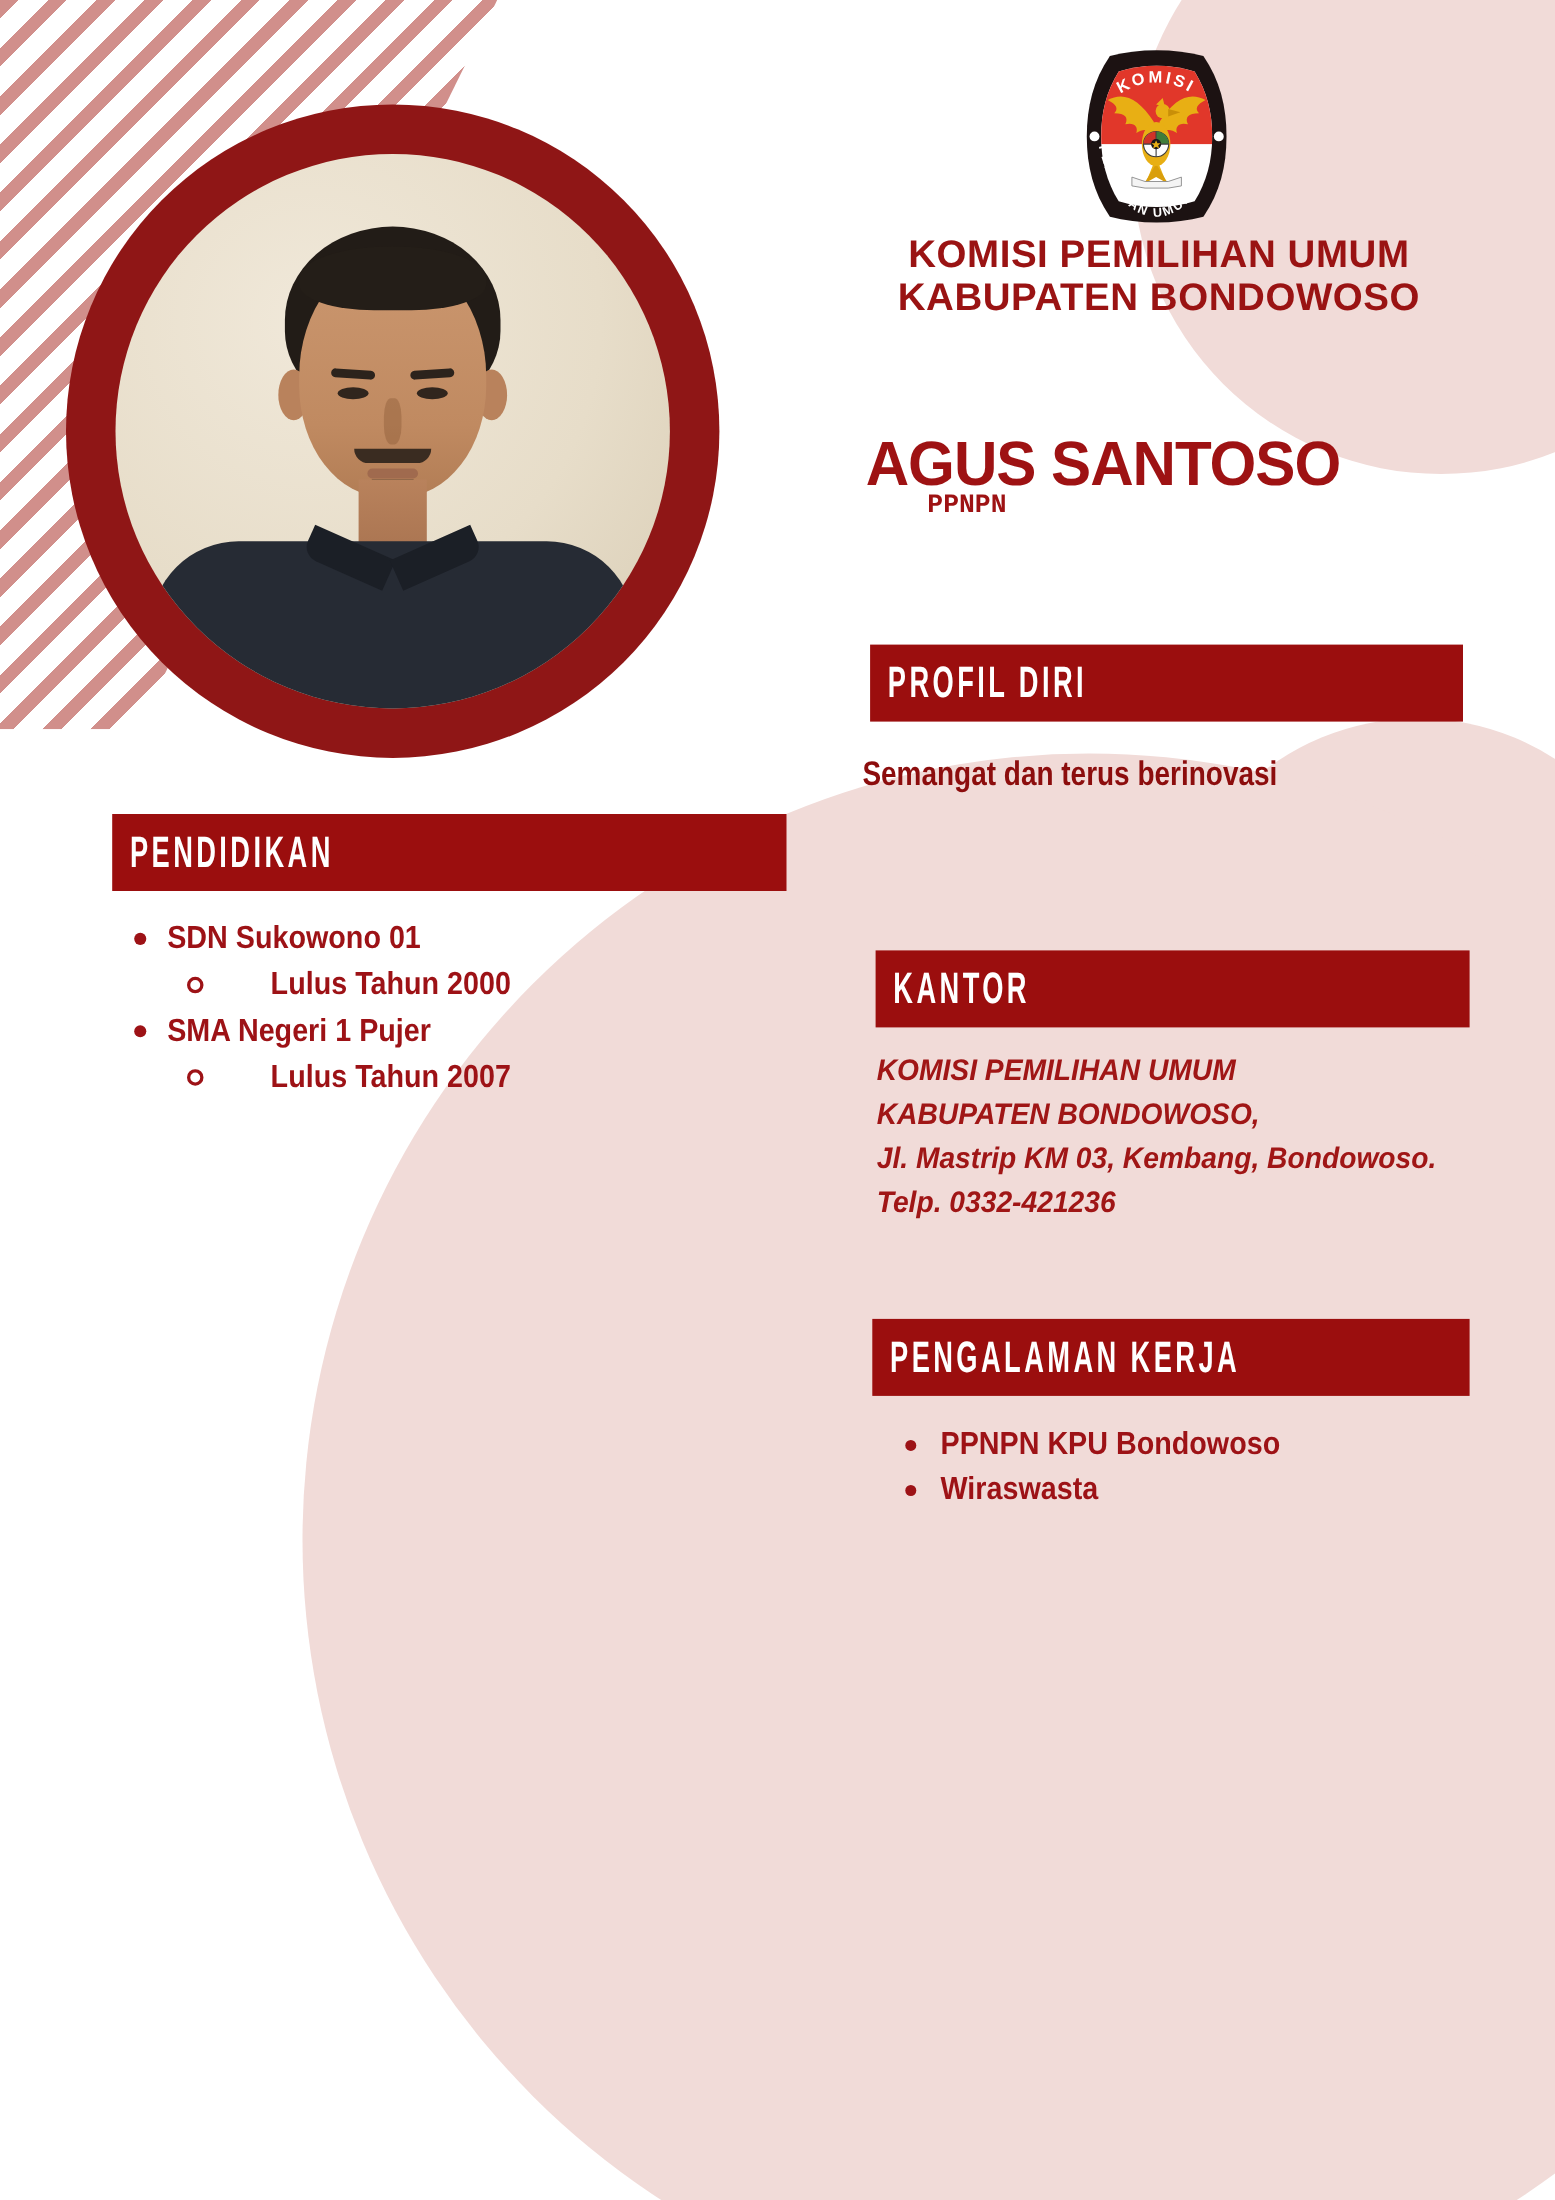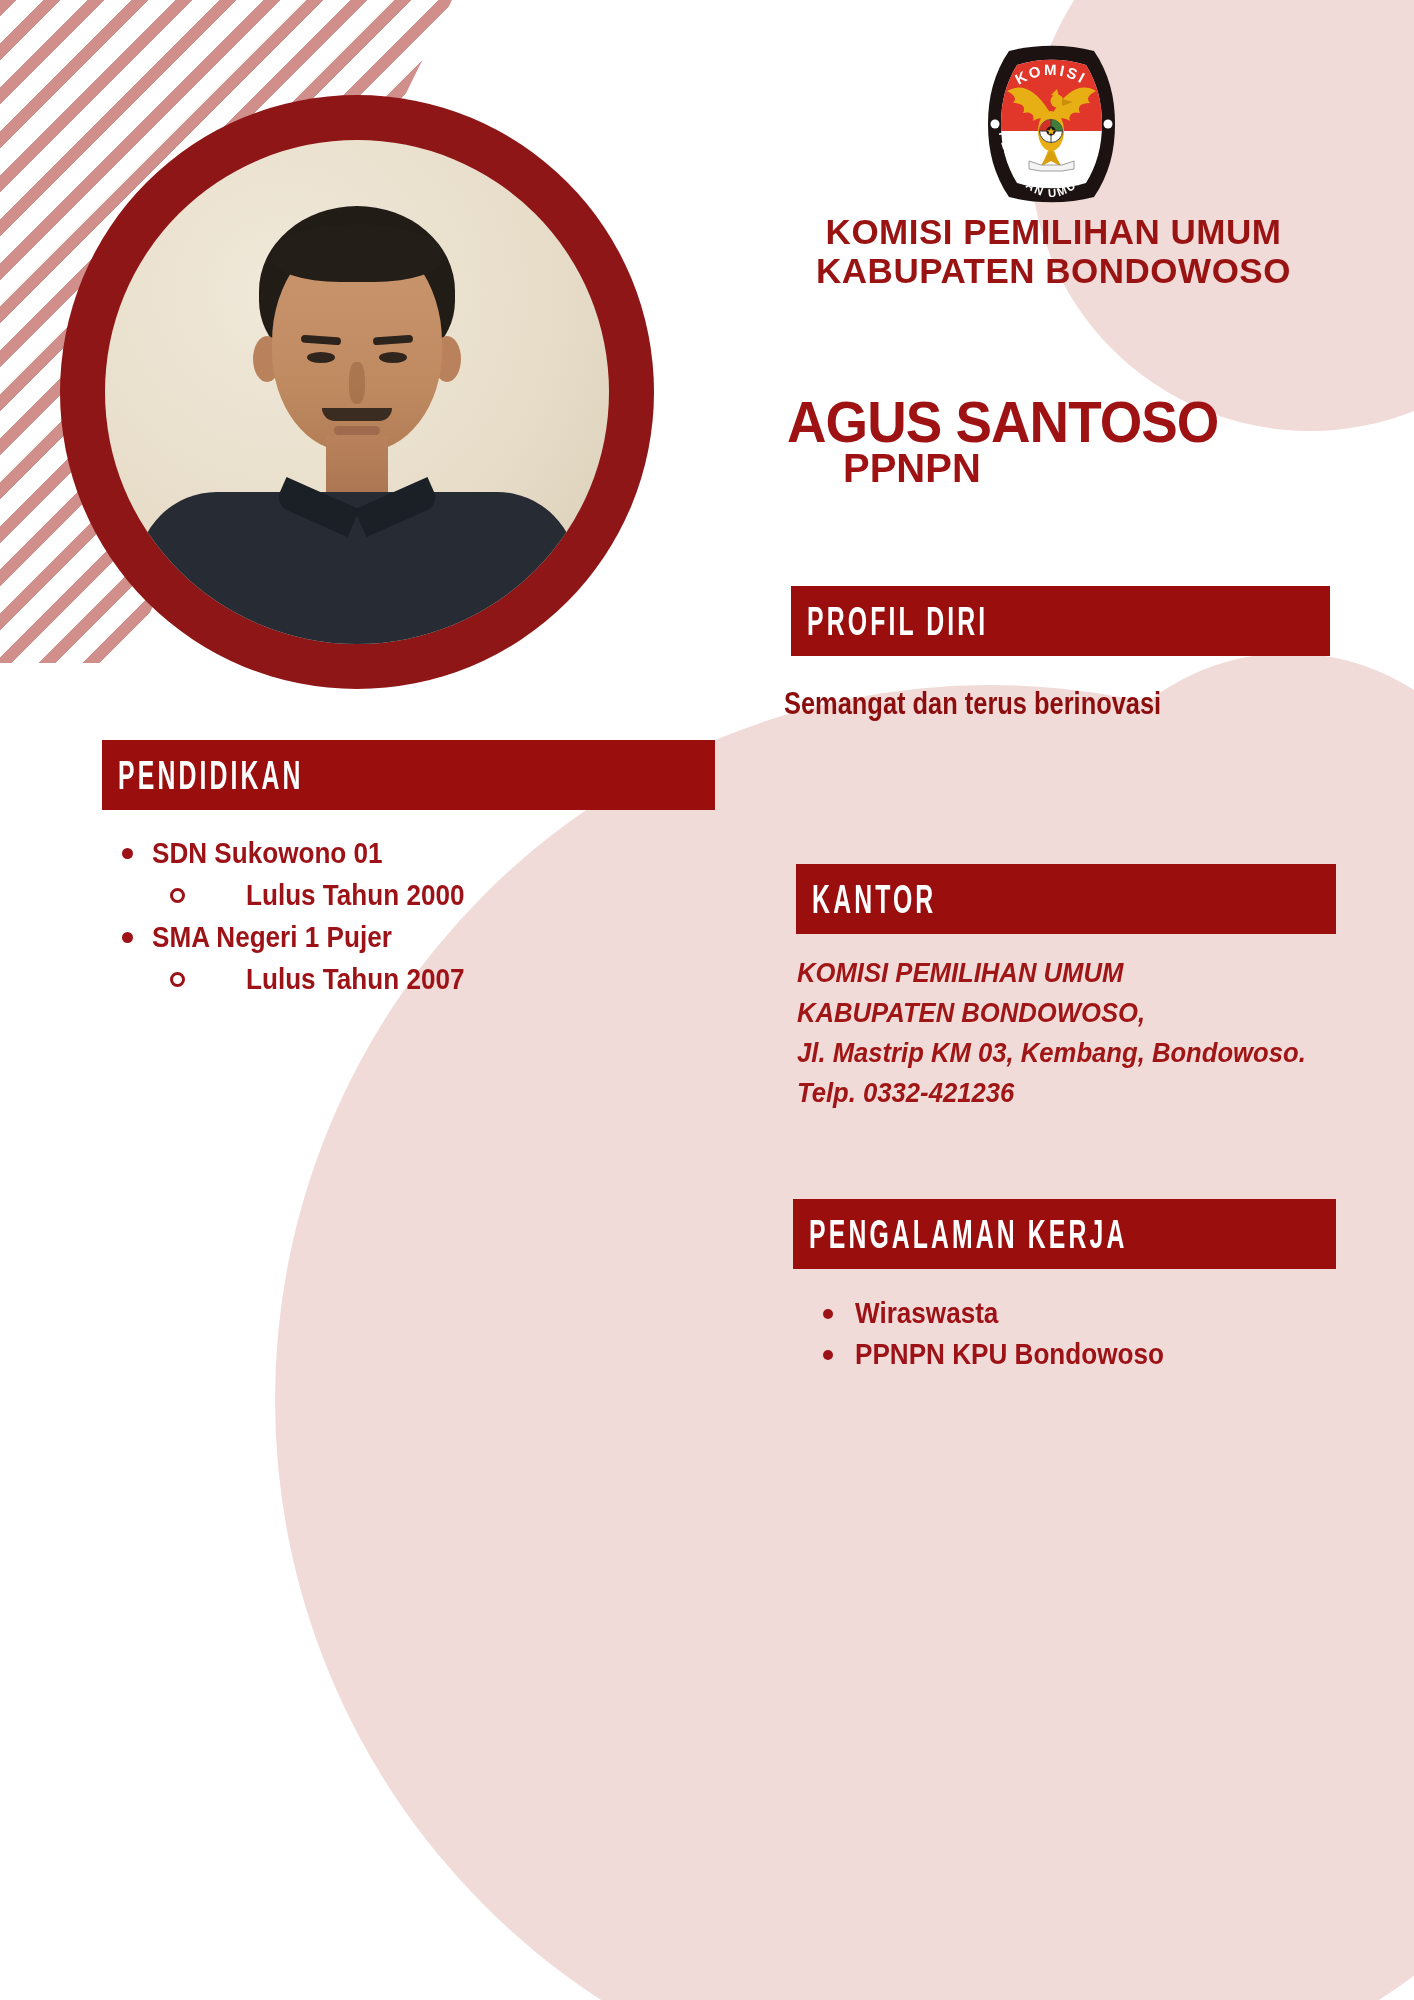--- a/index.html
+++ b/index.html
@@ -50,21 +50,21 @@
   .collar.r{left:252px;transform:rotate(-24deg);border-radius:0 0 14px 0;}
   
   .org-title{
     left:790px;top:212px;width:527px;text-align:center;
     font-weight:bold;font-size:35px;line-height:39px;color:var(--heading);letter-spacing:.5px;
   }
   .name{
     left:787px;top:389px;font-weight:bold;font-size:57px;color:var(--name);
     letter-spacing:-1px;transform:scaleX(.96);transform-origin:left top;white-space:nowrap;
   }
-  .role{left:843px;top:446px;font-weight:bold;font-size:40px;color:var(--name);}
+  .role{left:843px;top:446px;font-weight:bold;font-size:24px;color:var(--name);font-family:Liberation Mono, monospace;}
   
   .bar{position:absolute;background:var(--bar);height:70px;}
   .bar .lbl{
     display:inline-block;color:#fff;font-weight:bold;font-size:40px;line-height:70px;
     padding-left:26px;letter-spacing:5px;transform:scaleX(.62);transform-origin:left center;white-space:nowrap;
   }
   .bar.profil{left:791px;top:586px;width:539px;}
   .bar.pendidikan{left:102px;top:740px;width:613px;}
   .bar.kantor{left:796px;top:864px;width:540px;}
   .bar.pengalaman{left:793px;top:1199px;width:543px;}
@@ -211,21 +211,21 @@
     <div>Jl. Mastrip KM 03, Kembang, Bondowoso.</div>
     <div>Telp. 0332-421236</div>
   </div>
 
   <div class="bar pengalaman">
     <span class="lbl">PENGALAMAN KERJA</span>
   </div>
   <div class="abs work">
     <div class="row">
       <span class="dot"></span>
+      <span class="cond">PPNPN KPU Bondowoso</span>
+    </div>
+    <div class="row">
+      <span class="dot"></span>
       <span class="cond">Wiraswasta</span>
     </div>
-    <div class="row">
-      <span class="dot"></span>
-      <span class="cond">PPNPN KPU Bondowoso</span>
-    </div>
   </div>
 
 </div>
 
 </body></html>

